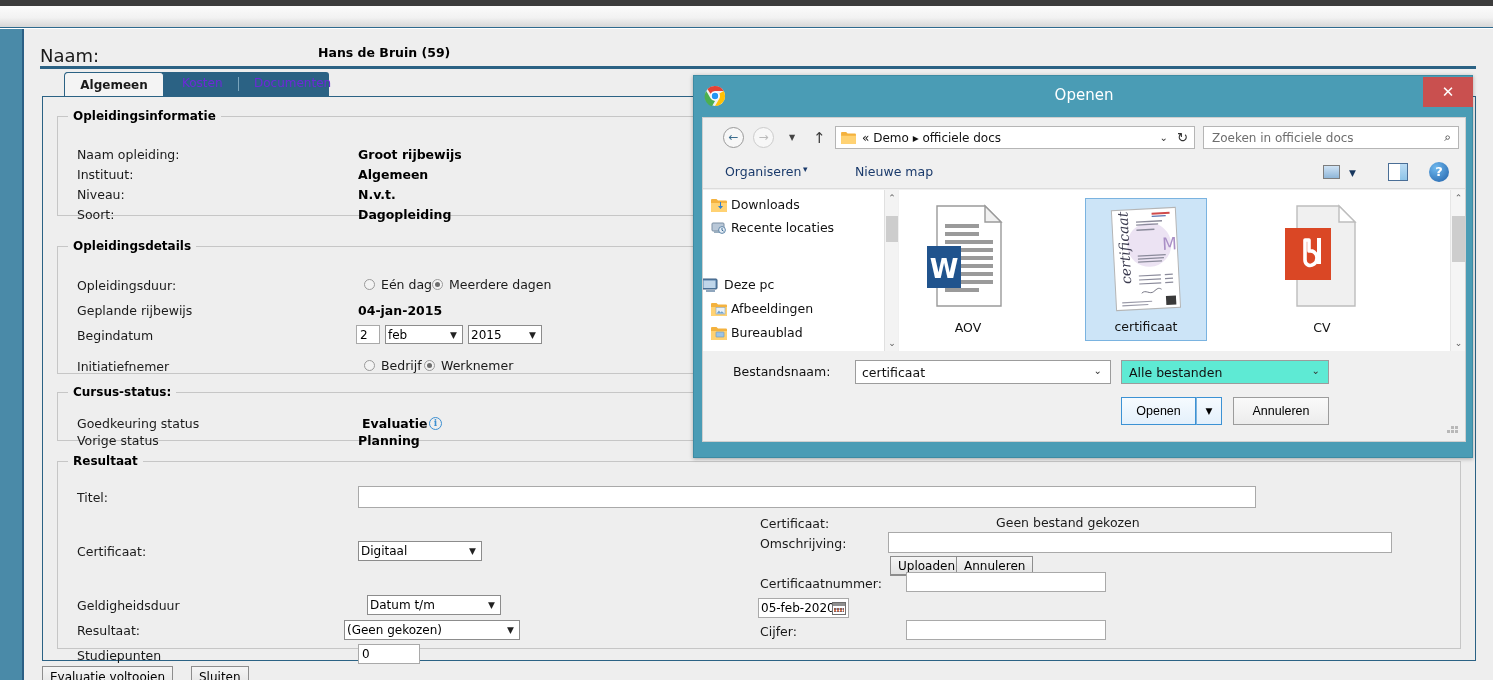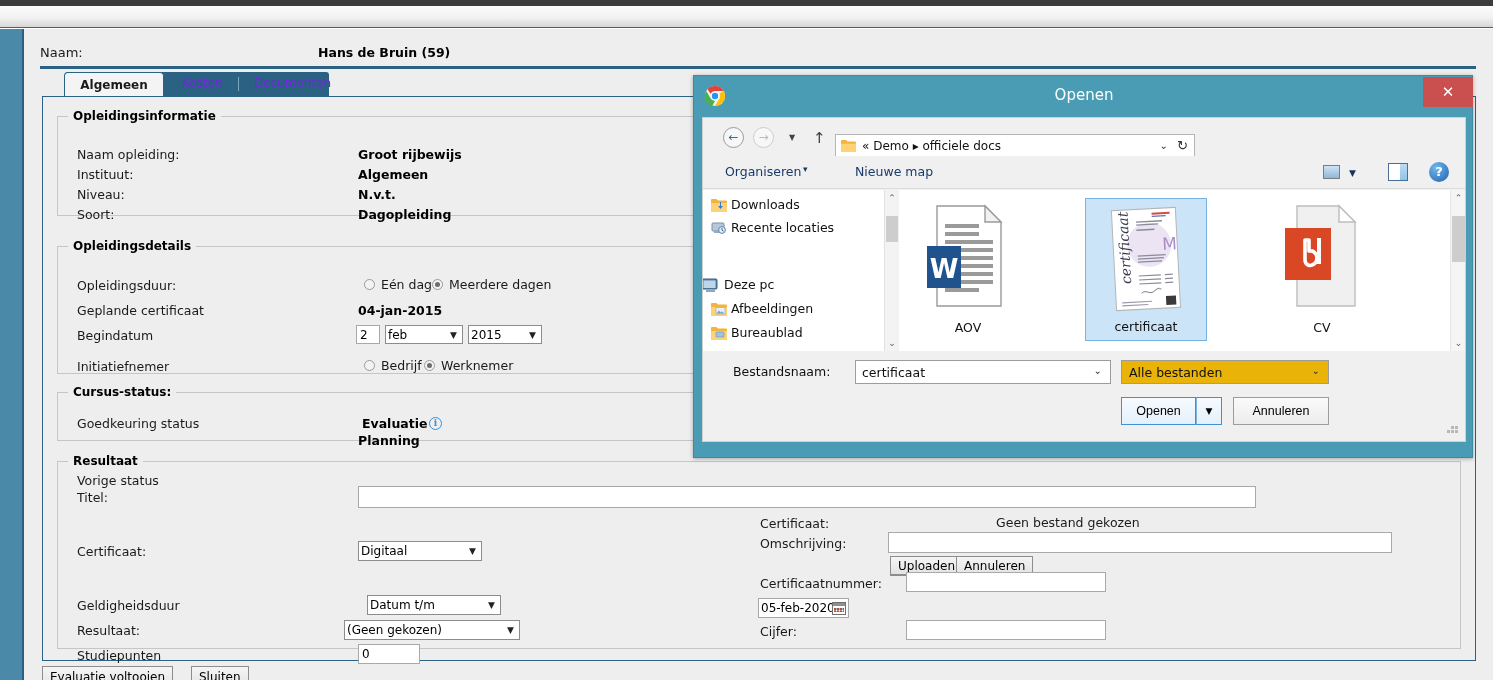--- a/index.html
+++ b/index.html
@@ -21,21 +21,21 @@
 
   
   #app-page { position:absolute; left:0; top:29px; width:1493px; height:651px; background:#eeeeee; }
   #app-left-rail { position:absolute; left:0; top:0; width:22px; height:651px; background:#4a8aa8; }
   #app-body { position:absolute; left:22px; top:0; width:1471px; height:651px; background:#eeeeee;
               border-left:2px solid #2b5f84; }
 
   
   #name-row { position:absolute; left:16px; top:14px; width:1436px; height:26px;
               border-bottom:3px solid #2b6284; }
-  #name-label { position:absolute; left:0; top:2px; font-size:13px; color:#1a1a1a; }
+  #name-label { position:absolute; left:0; top:2px; font-size:18px; color:#1a1a1a; }
   #name-value { position:absolute; left:278px; top:2px; font-size:12.5px; font-weight:bold; color:#000; }
 
   
   #tabstrip { position:absolute; left:18px; top:43px; width:1434px; height:24px; }
   .tabbg { position:absolute; left:23px; top:0; width:264px; height:24px;
            background:#2b6284; border-radius:3px 3px 0 0; }
   .tab { position:absolute; top:0; height:24px; line-height:23px; font-size:12px;
          padding:0 10px; color:#6d28d9; cursor:pointer; white-space:nowrap; }
   .tab.active { background:#f4f4f4; color:#1a1a1a; font-weight:bold;
                 border:1px solid #2b6284; border-bottom:none; border-radius:4px 4px 0 0;
@@ -116,21 +116,21 @@
 
   
   #navbar { position:absolute; left:0; top:0; width:762px; height:38px; background:#f0f0f0; }
   .navbtn { position:absolute; top:9px; width:21px; height:21px; border-radius:50%;
             border:1px solid #9a9a9a; background:#f7f7f7; text-align:center;
             line-height:19px; font-size:12px; color:#3c6e8f; cursor:pointer; }
   .navbtn.dis { color:#bbbbbb; border-color:#cccccc; }
   #nav-recent { position:absolute; left:86px; top:15px; font-size:8px; color:#444; cursor:pointer; }
   #nav-up { position:absolute; left:110px; top:11px; font-size:15px; color:#3a3a3a; cursor:pointer; }
   #addressbar { position:absolute; left:132px; top:8px; width:360px; height:23px;
-                background:#ffffff; border:1px solid #b5b5b5;margin-top:8px; }
+                background:#ffffff; border:1px solid #b5b5b5; }
   #addr-folder { position:absolute; left:5px; top:4px; width:15px; height:13px; }
   #addr-text { position:absolute; left:26px; top:4px; font-size:12px; color:#111; white-space:nowrap; }
   #addr-caret { position:absolute; right:26px; top:5px; font-size:10px; color:#333; cursor:pointer; }
   #addr-refresh { position:absolute; right:6px; top:3px; font-size:13px; color:#333; cursor:pointer; }
   #searchbox { position:absolute; left:500px; top:8px; width:256px; height:23px;
                background:#ffffff; border:1px solid #b5b5b5; }
   #search-ph { position:absolute; left:8px; top:4px; font-size:12px; color:#6e6e6e; }
   #search-icon { position:absolute; right:7px; top:3px; font-size:12px; color:#333; }
 
   
@@ -169,21 +169,21 @@
   #file-thumb { position:absolute; left:1px; top:26px; width:13px; height:46px; background:#cdcdcd; cursor:pointer; }
 
   
   #dlg-footer { position:absolute; left:0; top:234px; width:762px; height:89px; background:#f0f0f0;border-radius:20px; }
   #fn-label { position:absolute; left:30px; top:12px; font-size:12.5px; color:#111; }
   #fn-box { position:absolute; left:152px; top:8px; width:256px; height:24px;
             background:#ffffff; border:1px solid #9c9c9c; }
   #fn-text { position:absolute; left:6px; top:4px; font-size:12.5px; color:#111; }
   #fn-caret { position:absolute; right:8px; top:4px; font-size:10px; color:#333; }
   #ftype-box { position:absolute; left:418px; top:8px; width:208px; height:24px;
-               background:#eab308; border:1px solid #9c9c9c; }
+               background:#5eead4; border:1px solid #9c9c9c; }
   #ftype-text { position:absolute; left:7px; top:4px; font-size:12.5px; color:#111; }
   #ftype-caret { position:absolute; right:8px; top:4px; font-size:10px; color:#333; }
   #open-btn { position:absolute; left:418px; top:45px; width:75px; height:28px;
               background:linear-gradient(to bottom,#f6fbff,#e4f0fb); border:1px solid #3c92d4;
               font-size:12.5px; color:#000; cursor:pointer; }
   #open-split { position:absolute; left:493px; top:45px; width:26px; height:28px;
               background:linear-gradient(to bottom,#f6fbff,#e4f0fb); border:1px solid #3c92d4;
               border-left:1px solid #7fb3dd; font-size:9px; color:#000; cursor:pointer;
               line-height:26px; text-align:center; }
   #cancel-btn { position:absolute; left:530px; top:45px; width:96px; height:28px;
@@ -241,21 +241,21 @@
 
       <fieldset class="grp" style="left:14px;top:142px;width:1404px;height:135px;">
         <legend>Opleidingsdetails</legend>
 
         <span class="lbl" style="left:19px;top:25px;">Opleidingsduur:</span>
         <span class="radio" style="left:306px;top:26px;"></span>
         <span class="radlbl" style="left:323px;top:24px;">Eén dag</span>
         <span class="radio on" style="left:374px;top:26px;"></span>
         <span class="radlbl" style="left:391px;top:24px;">Meerdere dagen</span>
 
-        <span class="lbl" style="left:19px;top:50px;">Geplande certificaat</span>
+        <span class="lbl" style="left:19px;top:50px;">Geplande rijbewijs</span>
         <span class="val" style="left:300px;top:50px;">04-jan-2015</span>
 
         <span class="lbl" style="left:19px;top:75px;">Begindatum</span>
         <input class="txt" style="left: 298px; top: 72px; width: 24px; height: 19px;" value="2">
         <div class="selwrap" style="left:327px;top:72px;width:78px;height:19px;">
           <select class="sel">
             <option>feb</option>
           </select>
           <span class="selarrow">▼</span>
         </div>
@@ -271,21 +271,21 @@
         <span class="radlbl" style="left:323px;top:105px;">Bedrijf</span>
         <span class="radio on" style="left:366px;top:107px;"></span>
         <span class="radlbl" style="left:383px;top:105px;">Werknemer</span>
       </fieldset>
 
       <fieldset class="grp" style="left:14px;top:288px;width:1404px;height:56px;">
         <legend>Cursus-status:</legend>
         <span class="lbl" style="left:19px;top:17px;">Goedkeuring status</span>
         <span class="val" style="left:304px;top:17px;text-align:right;">Evaluatie</span>
         <span class="infoicon" style="left:371px;top:18px;">i</span>
-        <span class="lbl" style="left:19px;top:34px;margin-top:40px;">Vorige status</span>
+        <span class="lbl" style="left:19px;top:34px;">Vorige status</span>
         <span class="val" style="left:300px;top:34px;">Planning</span>
       </fieldset>
 
       <fieldset class="grp" style="left:14px;top:357px;width:1404px;height:195px;">
         <legend>Resultaat</legend>
 
         <span class="lbl" style="left:19px;top:22px;">Titel:</span>
         <input class="txt" style="left: 300px; top: 18px; width: 898px; height: 22px;" value="">
 
         <span class="lbl" style="left:19px;top:76px;">Certificaat:</span>
@@ -374,20 +374,24 @@
       <div id="addressbar">
         <svg id="addr-folder" viewBox="0 0 16 14">
           <path d="M0 2a1 1 0 0 1 1-1h4.5l1.5 1.6H15a1 1 0 0 1 1 1V13a1 1 0 0 1-1 1H1a1 1 0 0 1-1-1z" fill="#f4b23e"></path>
           <path d="M0 5h16v8a1 1 0 0 1-1 1H1a1 1 0 0 1-1-1z" fill="#ffd273"></path>
         </svg>
         <span id="addr-text">«  Demo  ▸  officiele docs</span>
         <span id="addr-caret">⌄</span>
         <span id="addr-refresh">↻</span>
       </div>
 
+      <div id="searchbox">
+        <span id="search-ph">Zoeken in officiele docs</span>
+        <span id="search-icon">⌕</span>
+      </div>
     </div>
 
     <div id="cmdbar">
       <span class="cmditem" style="left:22px;">Organiseren</span>
       <span class="cmditem" style="left:100px;font-size:9px;">▾</span>
       <span class="cmditem" style="left:152px;">Nieuwe map</span>
       <span id="view-icon"></span>
       <span id="view-caret">▼</span>
       <span id="pane-icon"></span>
       <span id="help-icon">?</span>

